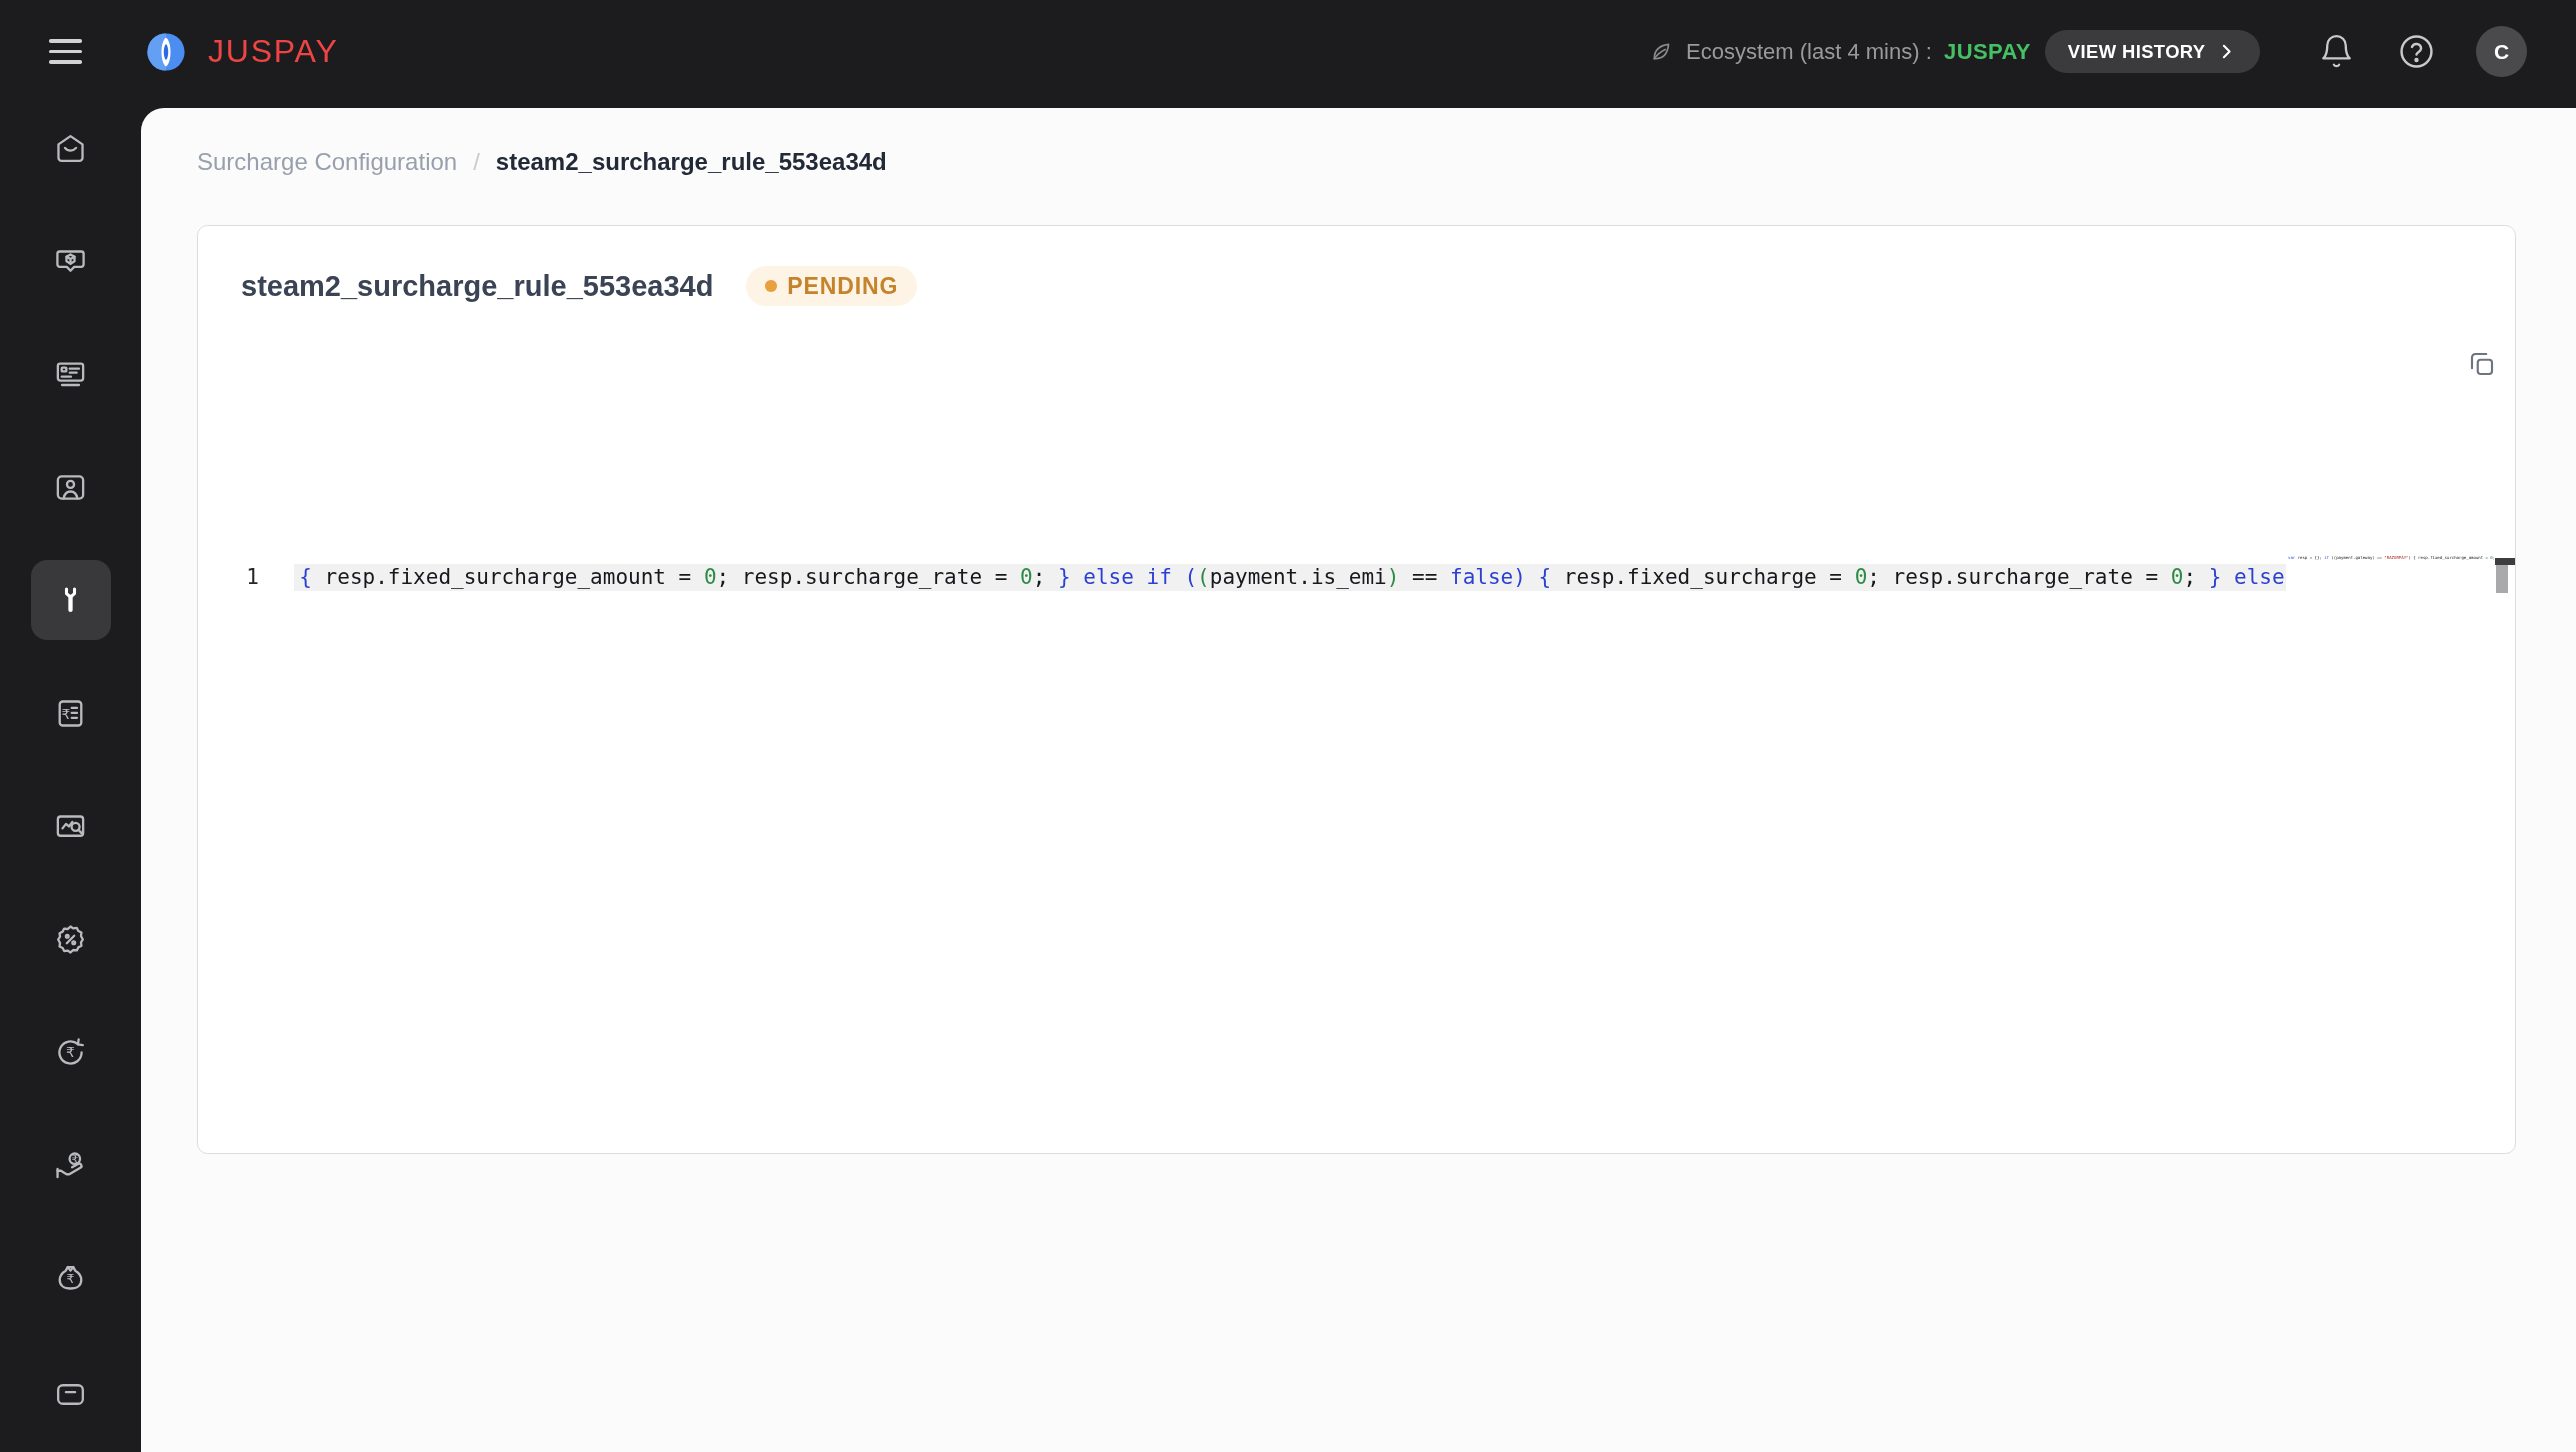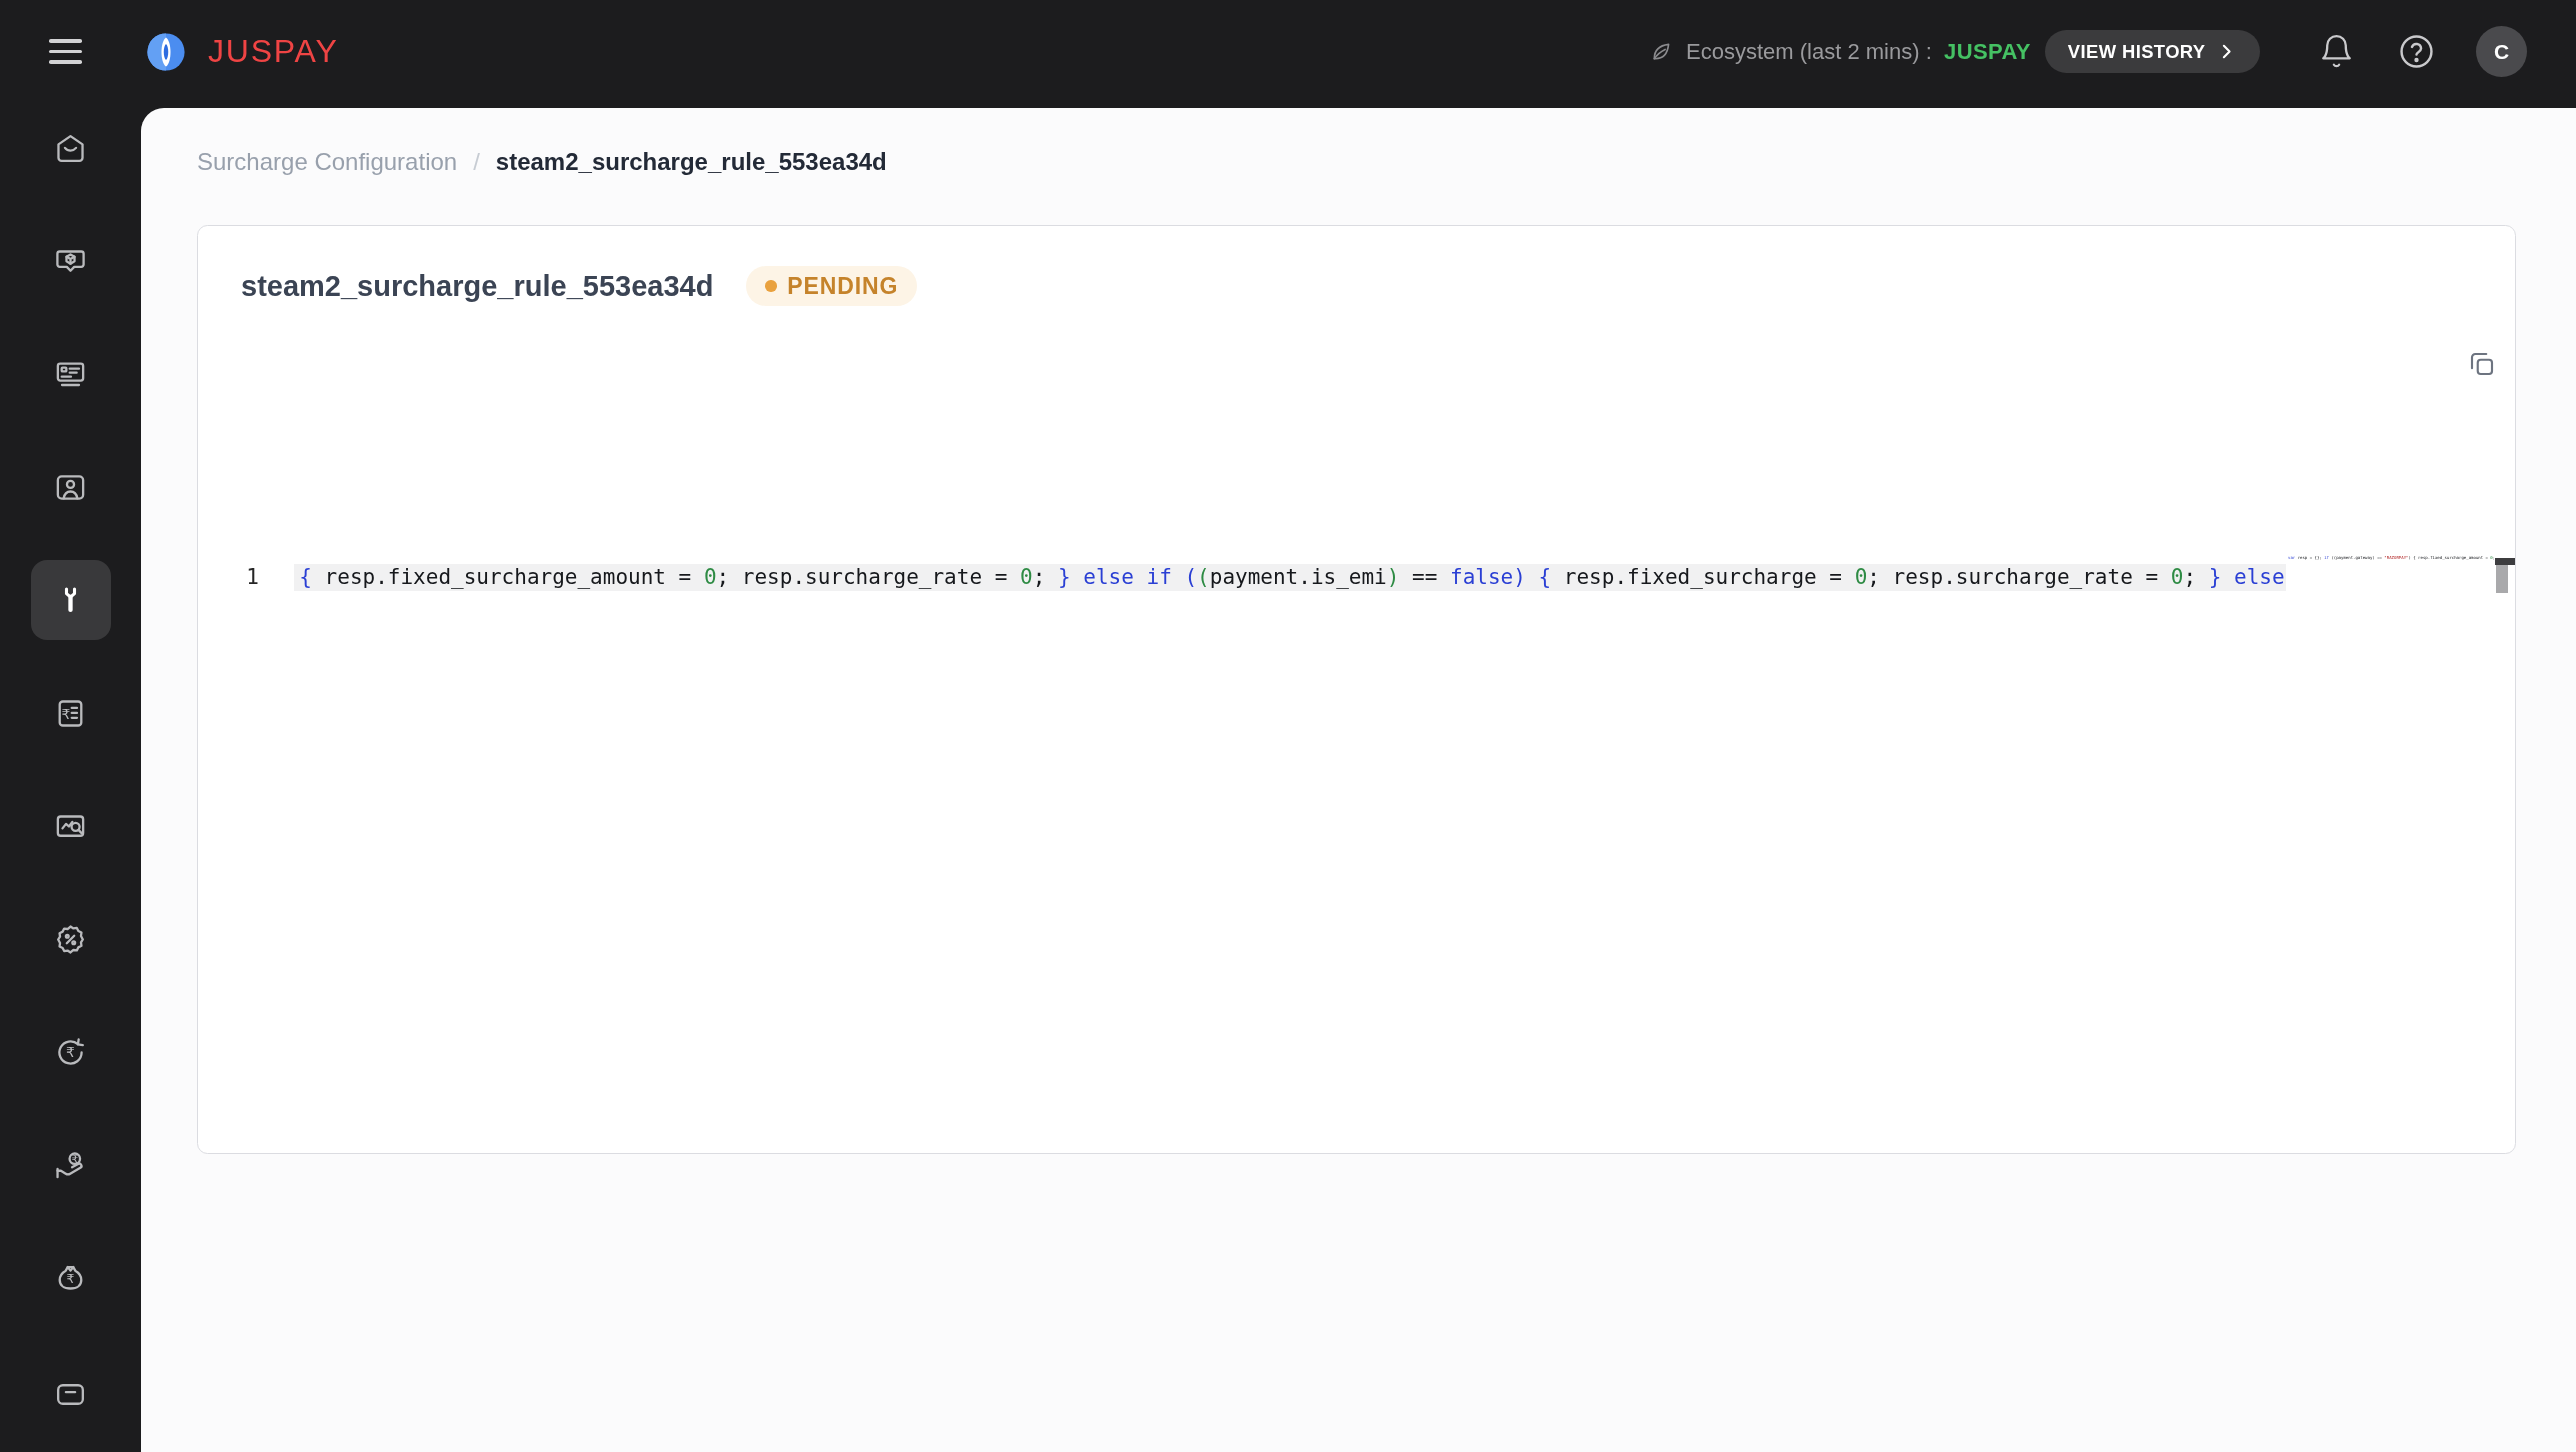--- a/index.html
+++ b/index.html
@@ -114,21 +114,21 @@
   </div>
 
 
   <div class="hspacer"></div>
 
   <div class="eco">
     <svg width="26" height="26" viewBox="0 0 24 24" fill="none" stroke="#8b8b8e" stroke-width="1.5" stroke-linecap="round" stroke-linejoin="round">
       <path d="M5.8 18.2C5.8 10.6 10.6 6 19 5c-.9 8.4-5.2 13.2-12.2 13.2z"></path>
       <path d="M5.8 18.2c2.6-3.9 6.3-6.8 10-8.6"></path>
     </svg>
-    <span class="eco-label">Ecosystem (last 2 mins) :</span>
+    <span class="eco-label">Ecosystem (last 4 mins) :</span>
     <span class="eco-status">JUSPAY</span>
   </div>
 
   <button class="view-history">
     <span>VIEW HISTORY</span>
     <svg width="21" height="21" viewBox="0 0 24 24" fill="none" stroke="currentColor" stroke-width="2.4" stroke-linecap="round" stroke-linejoin="round">
       <path d="m9 5.5 6.5 6.5L9 18.5"></path>
     </svg>
   </button>
 

